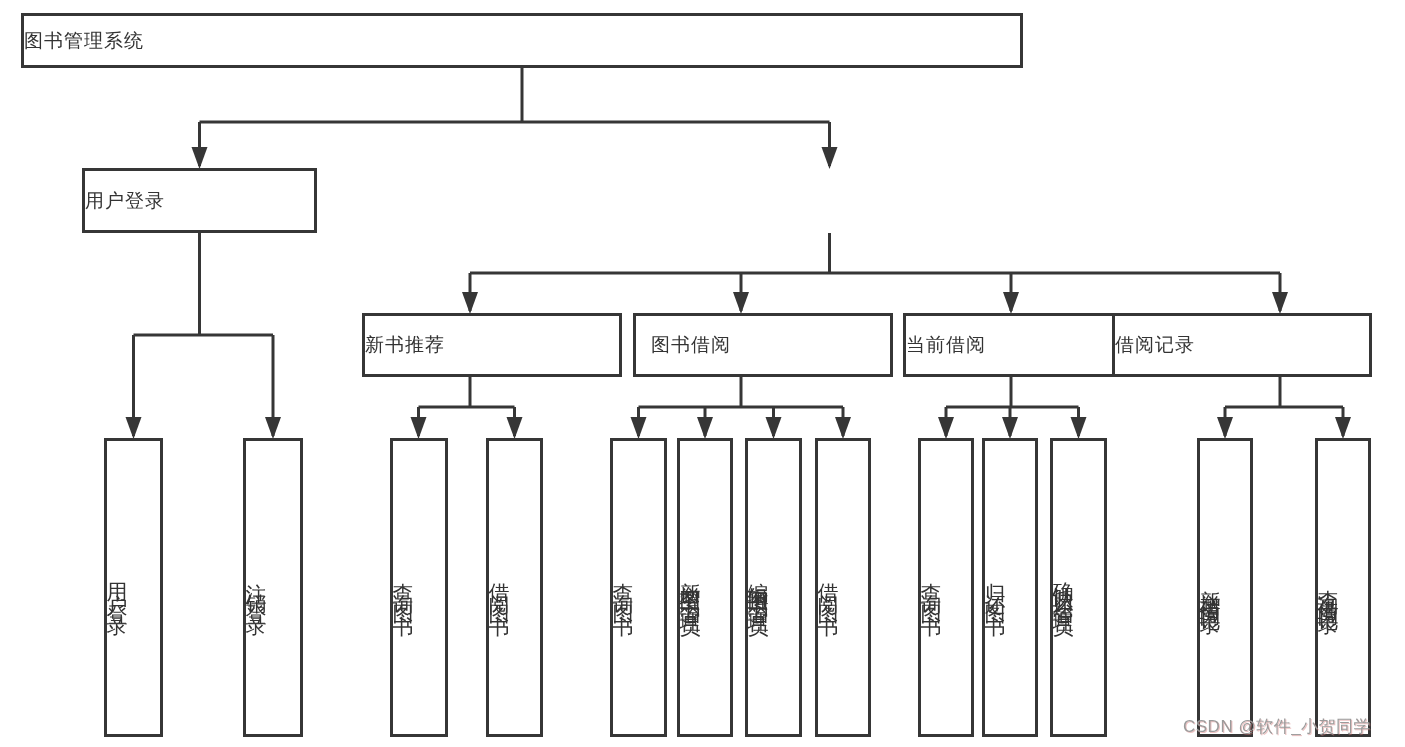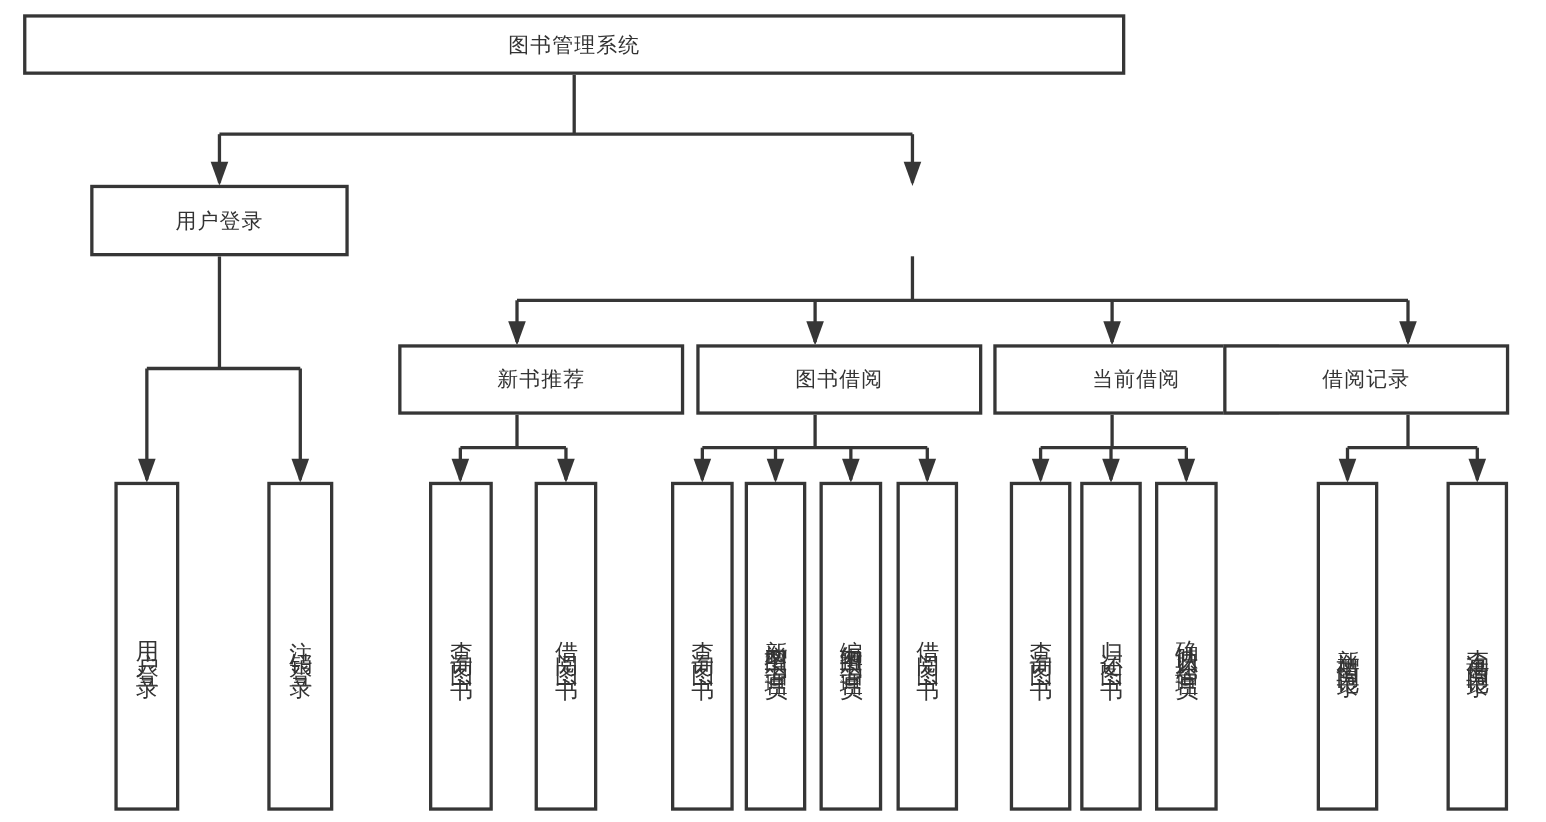--- a/index.html
+++ b/index.html
@@ -11,21 +11,21 @@
   }
   .canvas { position: relative; width: 1405px; height: 747px; background: #ffffff; }
   .connectors { position: absolute; left: 0; top: 0; width: 1405px; height: 747px; }
   .connectors path { stroke: #363636; stroke-width: 3; fill: none; }
   .connectors polygon { fill: #363636; stroke: none; }
   .node {
     position: absolute;
     box-sizing: border-box;
     border: 3px solid #363636;
     background: #ffffff;
-    display: flex; align-items: center; justify-content: center;
+    display: flex; align-items: center; justify-content: flex-start;
     color: #333333;
   }
   .node.hbox span { font-size: 19px; letter-spacing: 1px; white-space: nowrap; }
   .node.root  { left: 21px;  top: 13px;  width: 1002px; height: 55px; }
   .node.lvl2  { top: 168px; height: 65px; width: 235px; }
   .node.lvl3  { top: 313px; height: 64px; width: 260px; }
   .node.leaf  { top: 438px; height: 299px; }
   .node.leaf span {
     writing-mode: vertical-rl;
     font-size: 21px;
@@ -129,21 +129,21 @@
     <span>图书管理系统</span>
   </div>
 
   <div class="node lvl2 hbox" style="left:82px;">
     <span>用户登录</span>
   </div>
 
   <div class="node lvl3 hbox" style="left:362px;">
     <span>新书推荐</span>
   </div>
-  <div class="node lvl3 hbox" style="left:633px;">
+  <div class="node lvl3 hbox" style="left:633px;padding-left:15px;">
     <span>图书借阅</span>
   </div>
   <div class="node lvl3 hbox" style="left:903px;">
     <span>当前借阅</span>
   </div>
   <div class="node lvl3 hbox" style="left:1112px;">
     <span>借阅记录</span>
   </div>
 
   <div class="node leaf" style="left:104px;width:59px;">
@@ -179,14 +179,15 @@
   <div class="node leaf long" style="left:1050px;width:57px;">
     <span>确认归还（管理员）</span>
   </div>
   <div class="node leaf long" style="left:1197px;width:56px;">
     <span>新增借阅记录</span>
   </div>
   <div class="node leaf long" style="left:1315px;width:56px;">
     <span>查询借阅记录</span>
   </div>
 
+  <div class="watermark">CSDN @软件_小贺同学</div>
 
 </div>
 
 </body></html>

